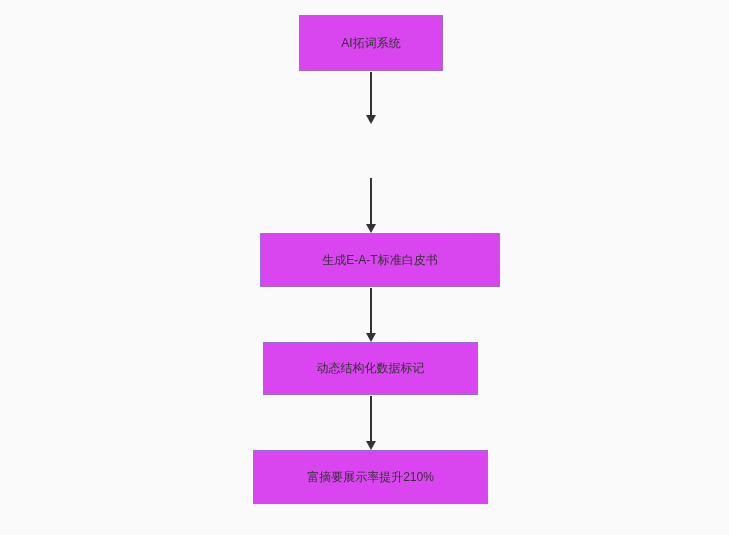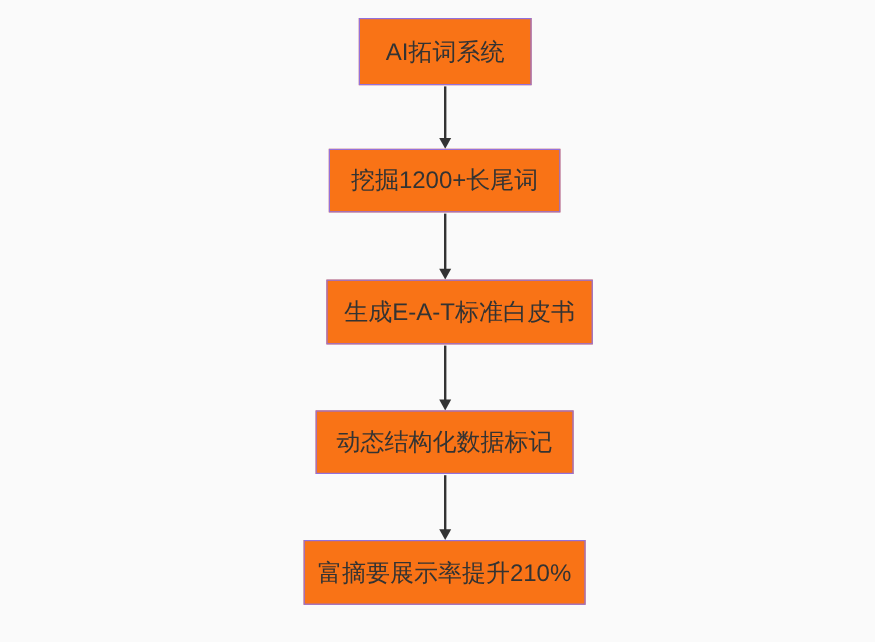--- a/index.html
+++ b/index.html
@@ -10,33 +10,33 @@
   .canvas {
     position: relative;
     width: 729px;
     height: 535px;
     background: #fafafa;
     overflow: hidden;
   }
   .node {
     position: absolute;
     box-sizing: border-box;
-    background: #f97316;
+    background: #d946ef;
     border: 1px solid #9370DB;
     color: #333333;
-    font-size: 20px;
+    font-size: 12px;
     display: flex;
     align-items: center;
     justify-content: center;
     text-align: center;
     white-space: nowrap;
   }
   .node-1 { left: 299px; top: 15px;  width: 144px; height: 56px; }
   .node-2 { left: 274px; top: 124px; width: 193px; height: 53px; }
-  .node-3 { left: 272px; top: 233px; width: 222px; height: 54px; }
+  .node-3 { left: 260px; top: 233px; width: 240px; height: 54px; }
   .node-4 { left: 263px; top: 342px; width: 215px; height: 53px; }
   .node-5 { left: 253px; top: 450px; width: 235px; height: 54px; text-align: right; }
   .edges {
     position: absolute;
     left: 0;
     top: 0;
     width: 729px;
     height: 535px;
     pointer-events: none;
   }
@@ -60,21 +60,20 @@
       <polygon points="366,333 376,333 371,342" fill="#333333"></polygon>
     </g>
     <g>
       <line x1="371" y1="396" x2="371" y2="443" stroke="#333333" stroke-width="2"></line>
       <polygon points="366,441 376,441 371,450" fill="#333333"></polygon>
     </g>
   </svg>
 
   <div class="node node-1">AI拓词系统</div>
 
-  <div class="node node-2">挖掘1200+长尾词</div>
 
   <div class="node node-3">生成E-A-T标准白皮书</div>
 
   <div class="node node-4">动态结构化数据标记</div>
 
   <div class="node node-5">富摘要展示率提升210%</div>
 
 </div>
 
 </body></html>

